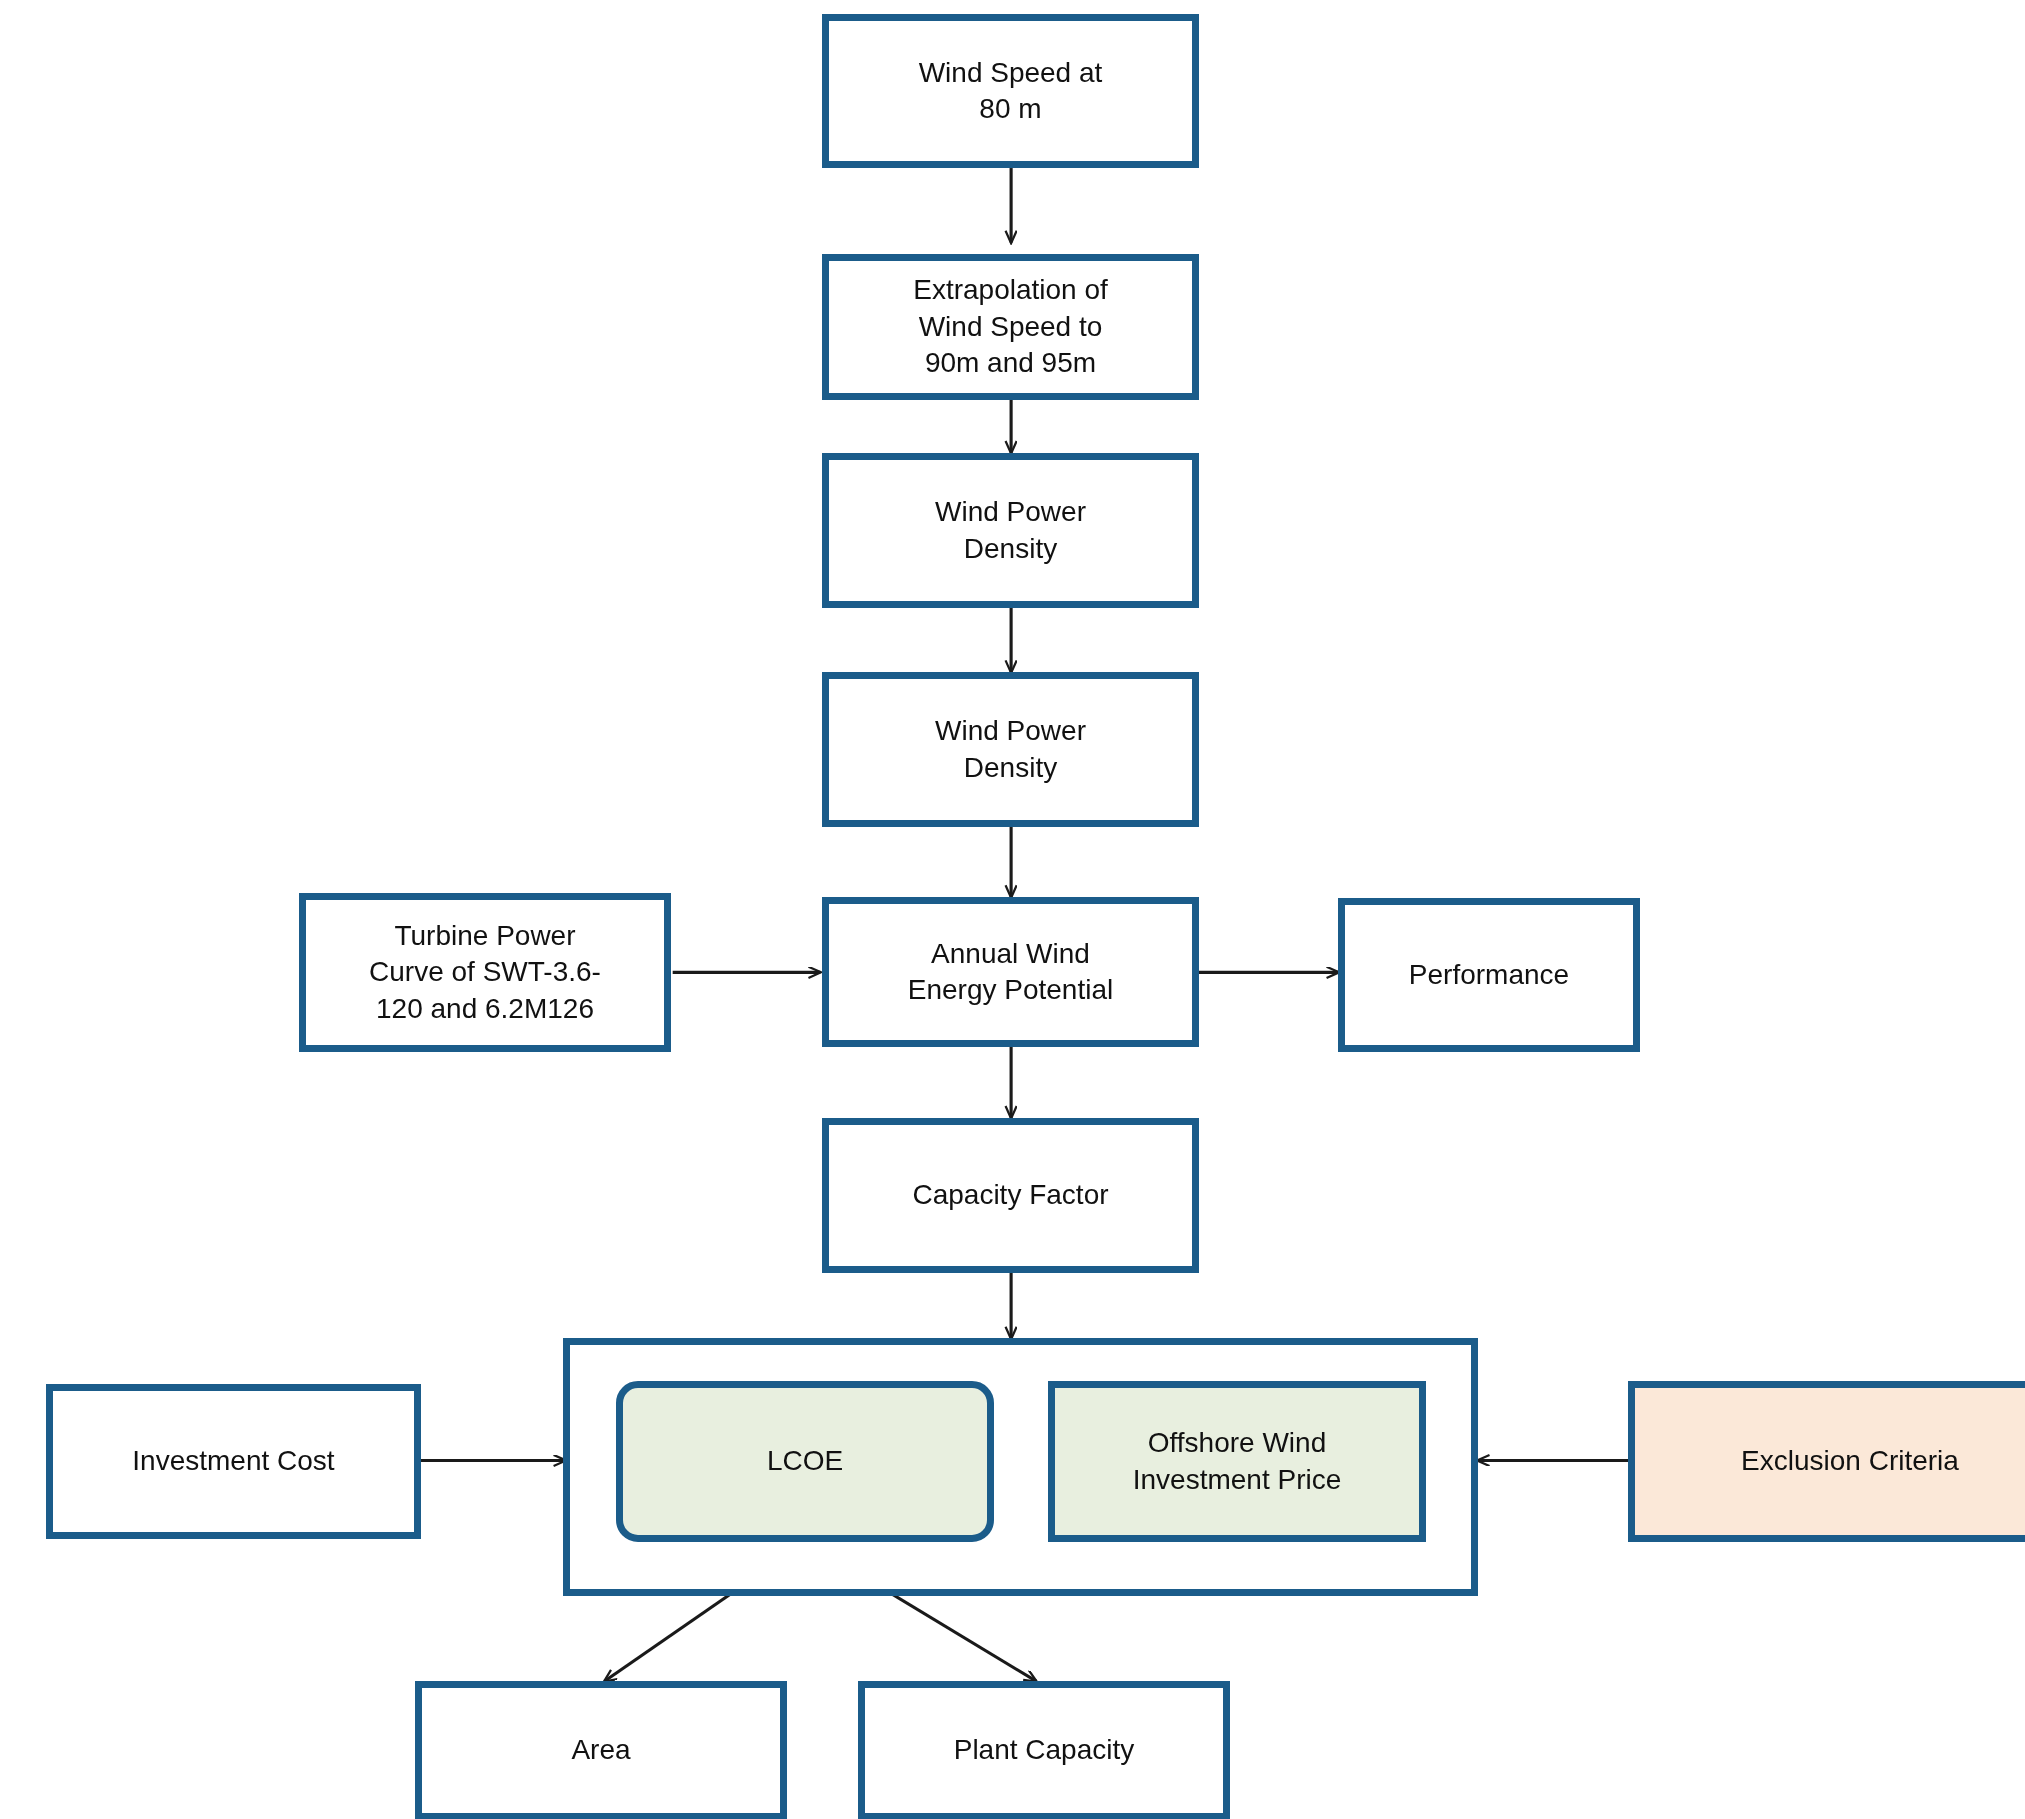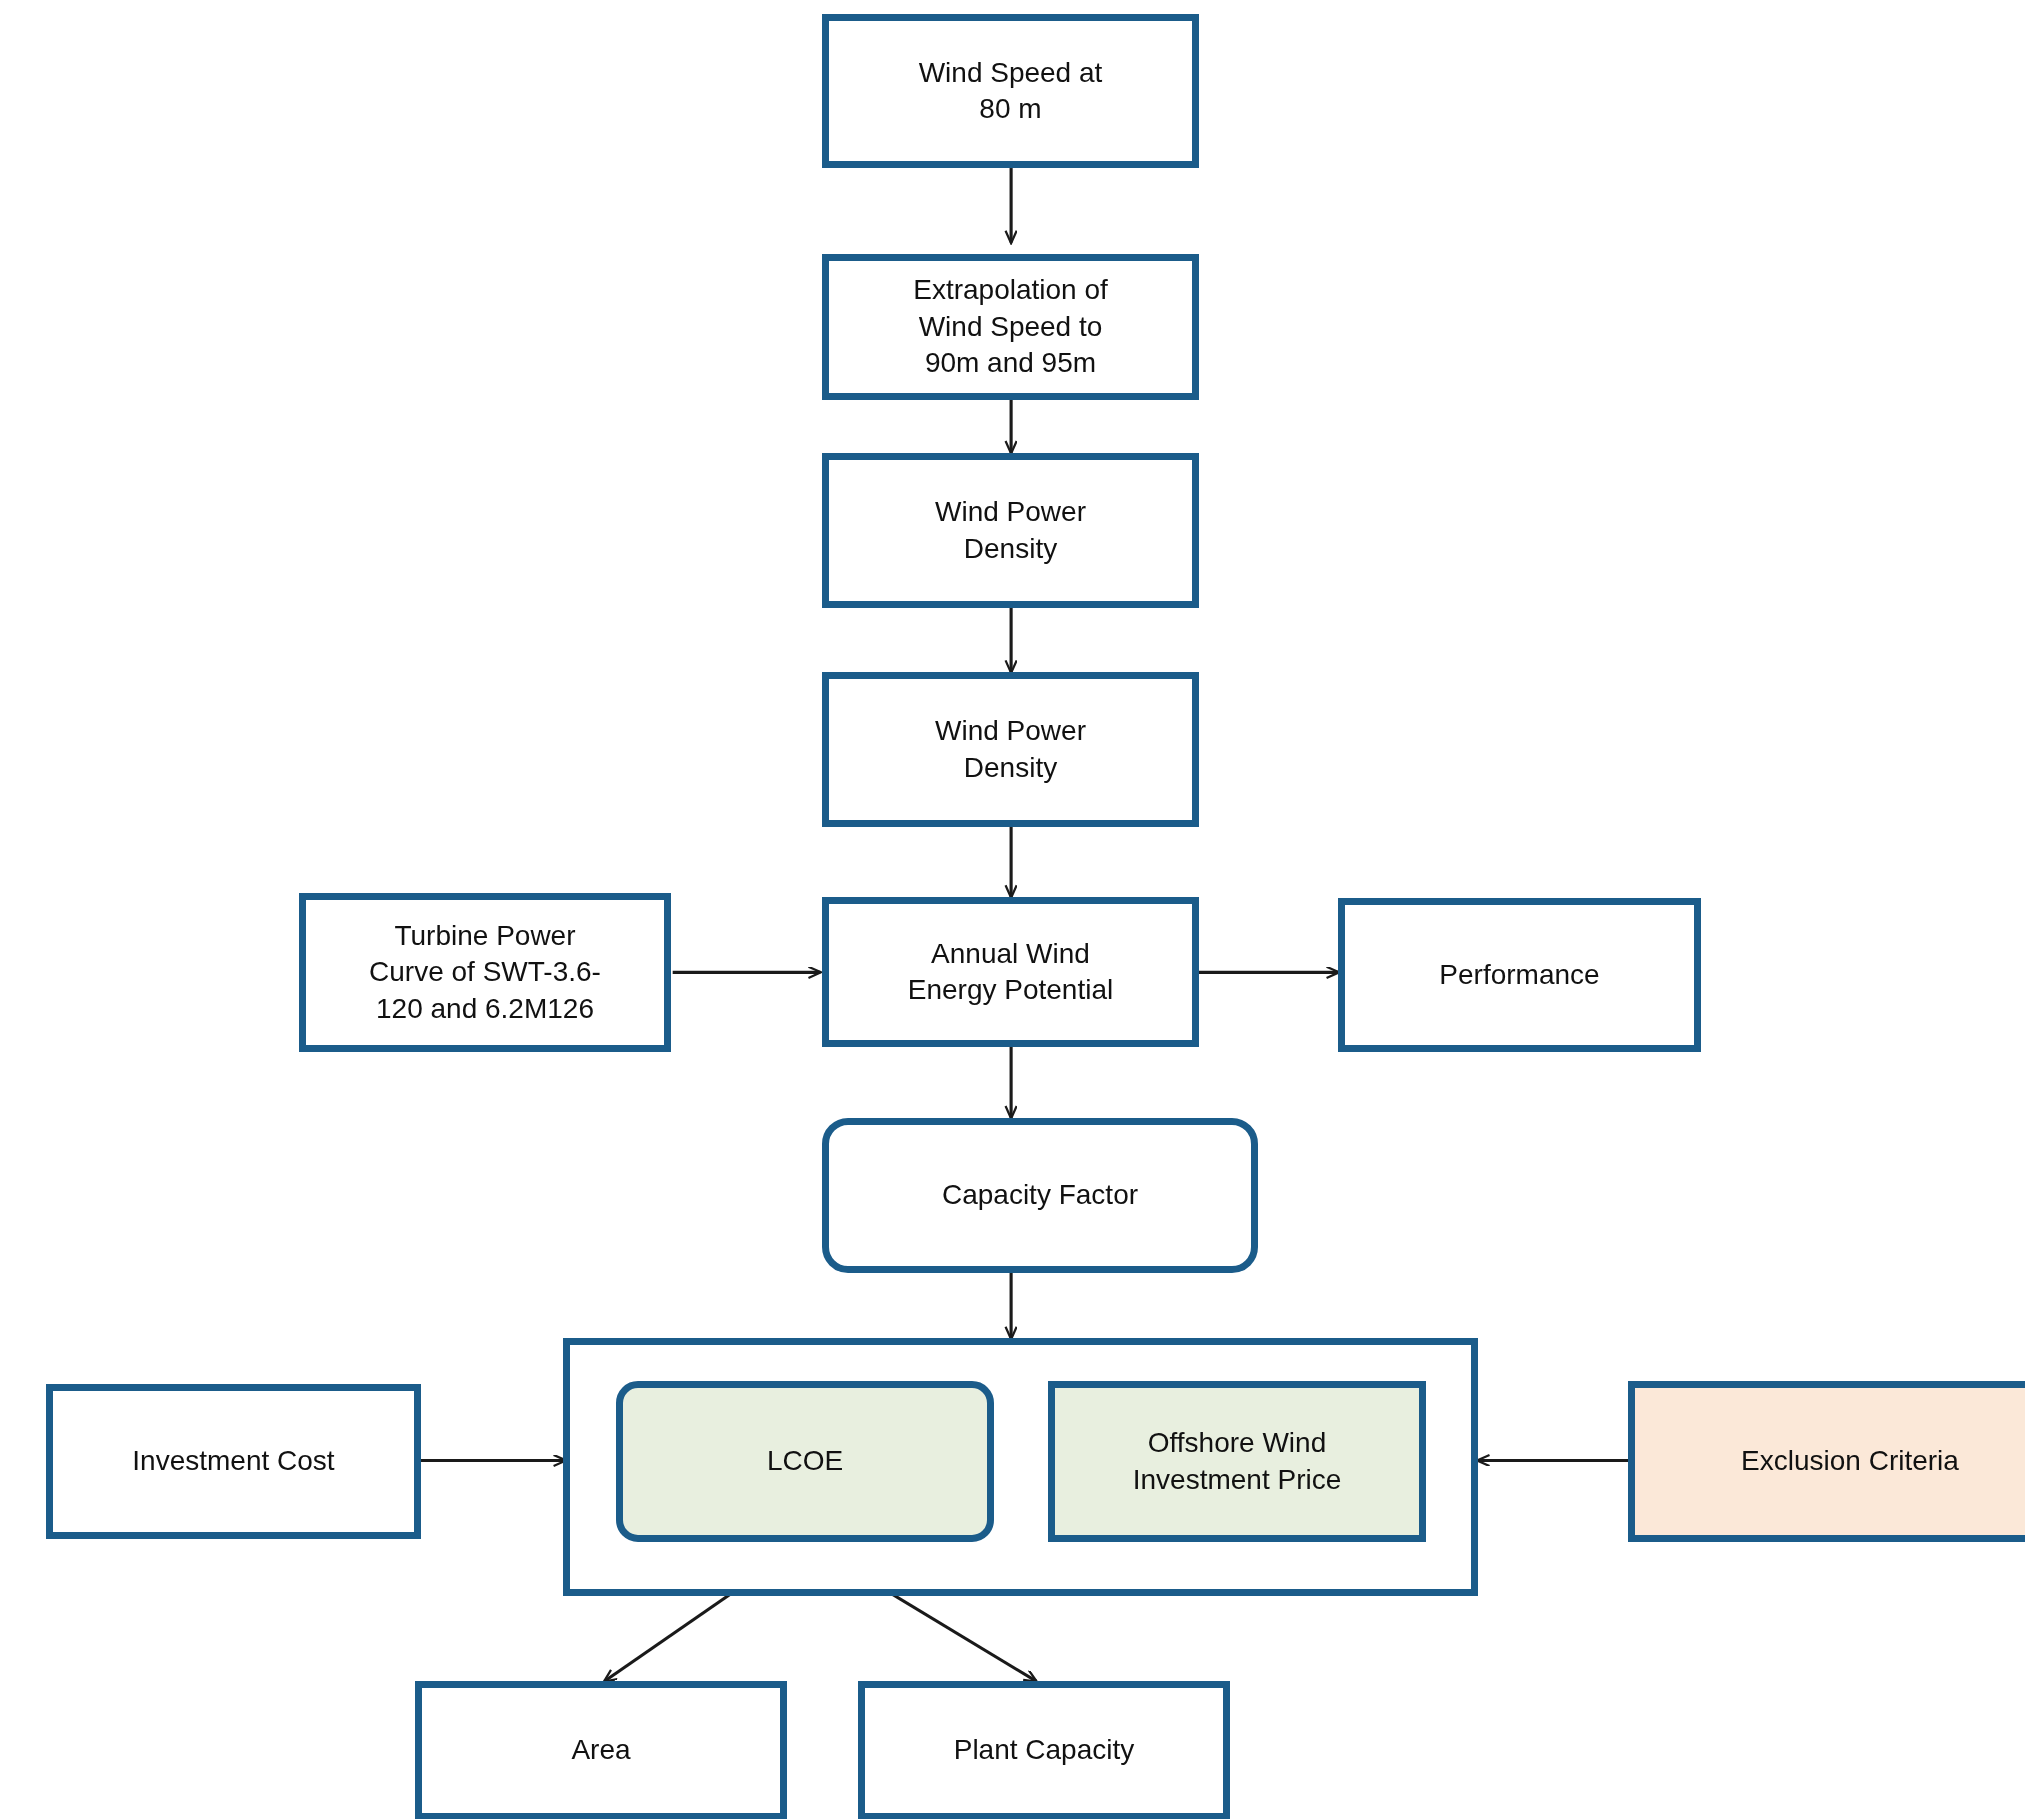--- a/index.html
+++ b/index.html
@@ -113,25 +113,25 @@
     <span class="node-label">Turbine Power
 Curve of SWT-3.6-
 120 and 6.2M126</span>
   </div>
 
   <div class="node" style="left:822px; top:897px; width:377px; height:150px;">
     <span class="node-label">Annual Wind
 Energy Potential</span>
   </div>
 
-  <div class="node" style="left:1338px; top:898px; width:363px; height:154px;">
+  <div class="node" style="left:1338px; top:898px; width:302px; height:154px;">
     <span class="node-label">Performance</span>
   </div>
 
-  <div class="node" style="left:822px; top:1118px; width:436px; height:155px;border-radius:26px;">
+  <div class="node" style="left:822px; top:1118px; width:377px; height:155px;">
     <span class="node-label">Capacity Factor</span>
   </div>
 
   <div class="node" style="left:46px; top:1384px; width:375px; height:155px;">
     <span class="node-label">Investment Cost</span>
   </div>
 
   <div class="node group" style="left:563px; top:1338px; width:915px; height:258px;">
     <span class="node-label"></span>
   </div>

